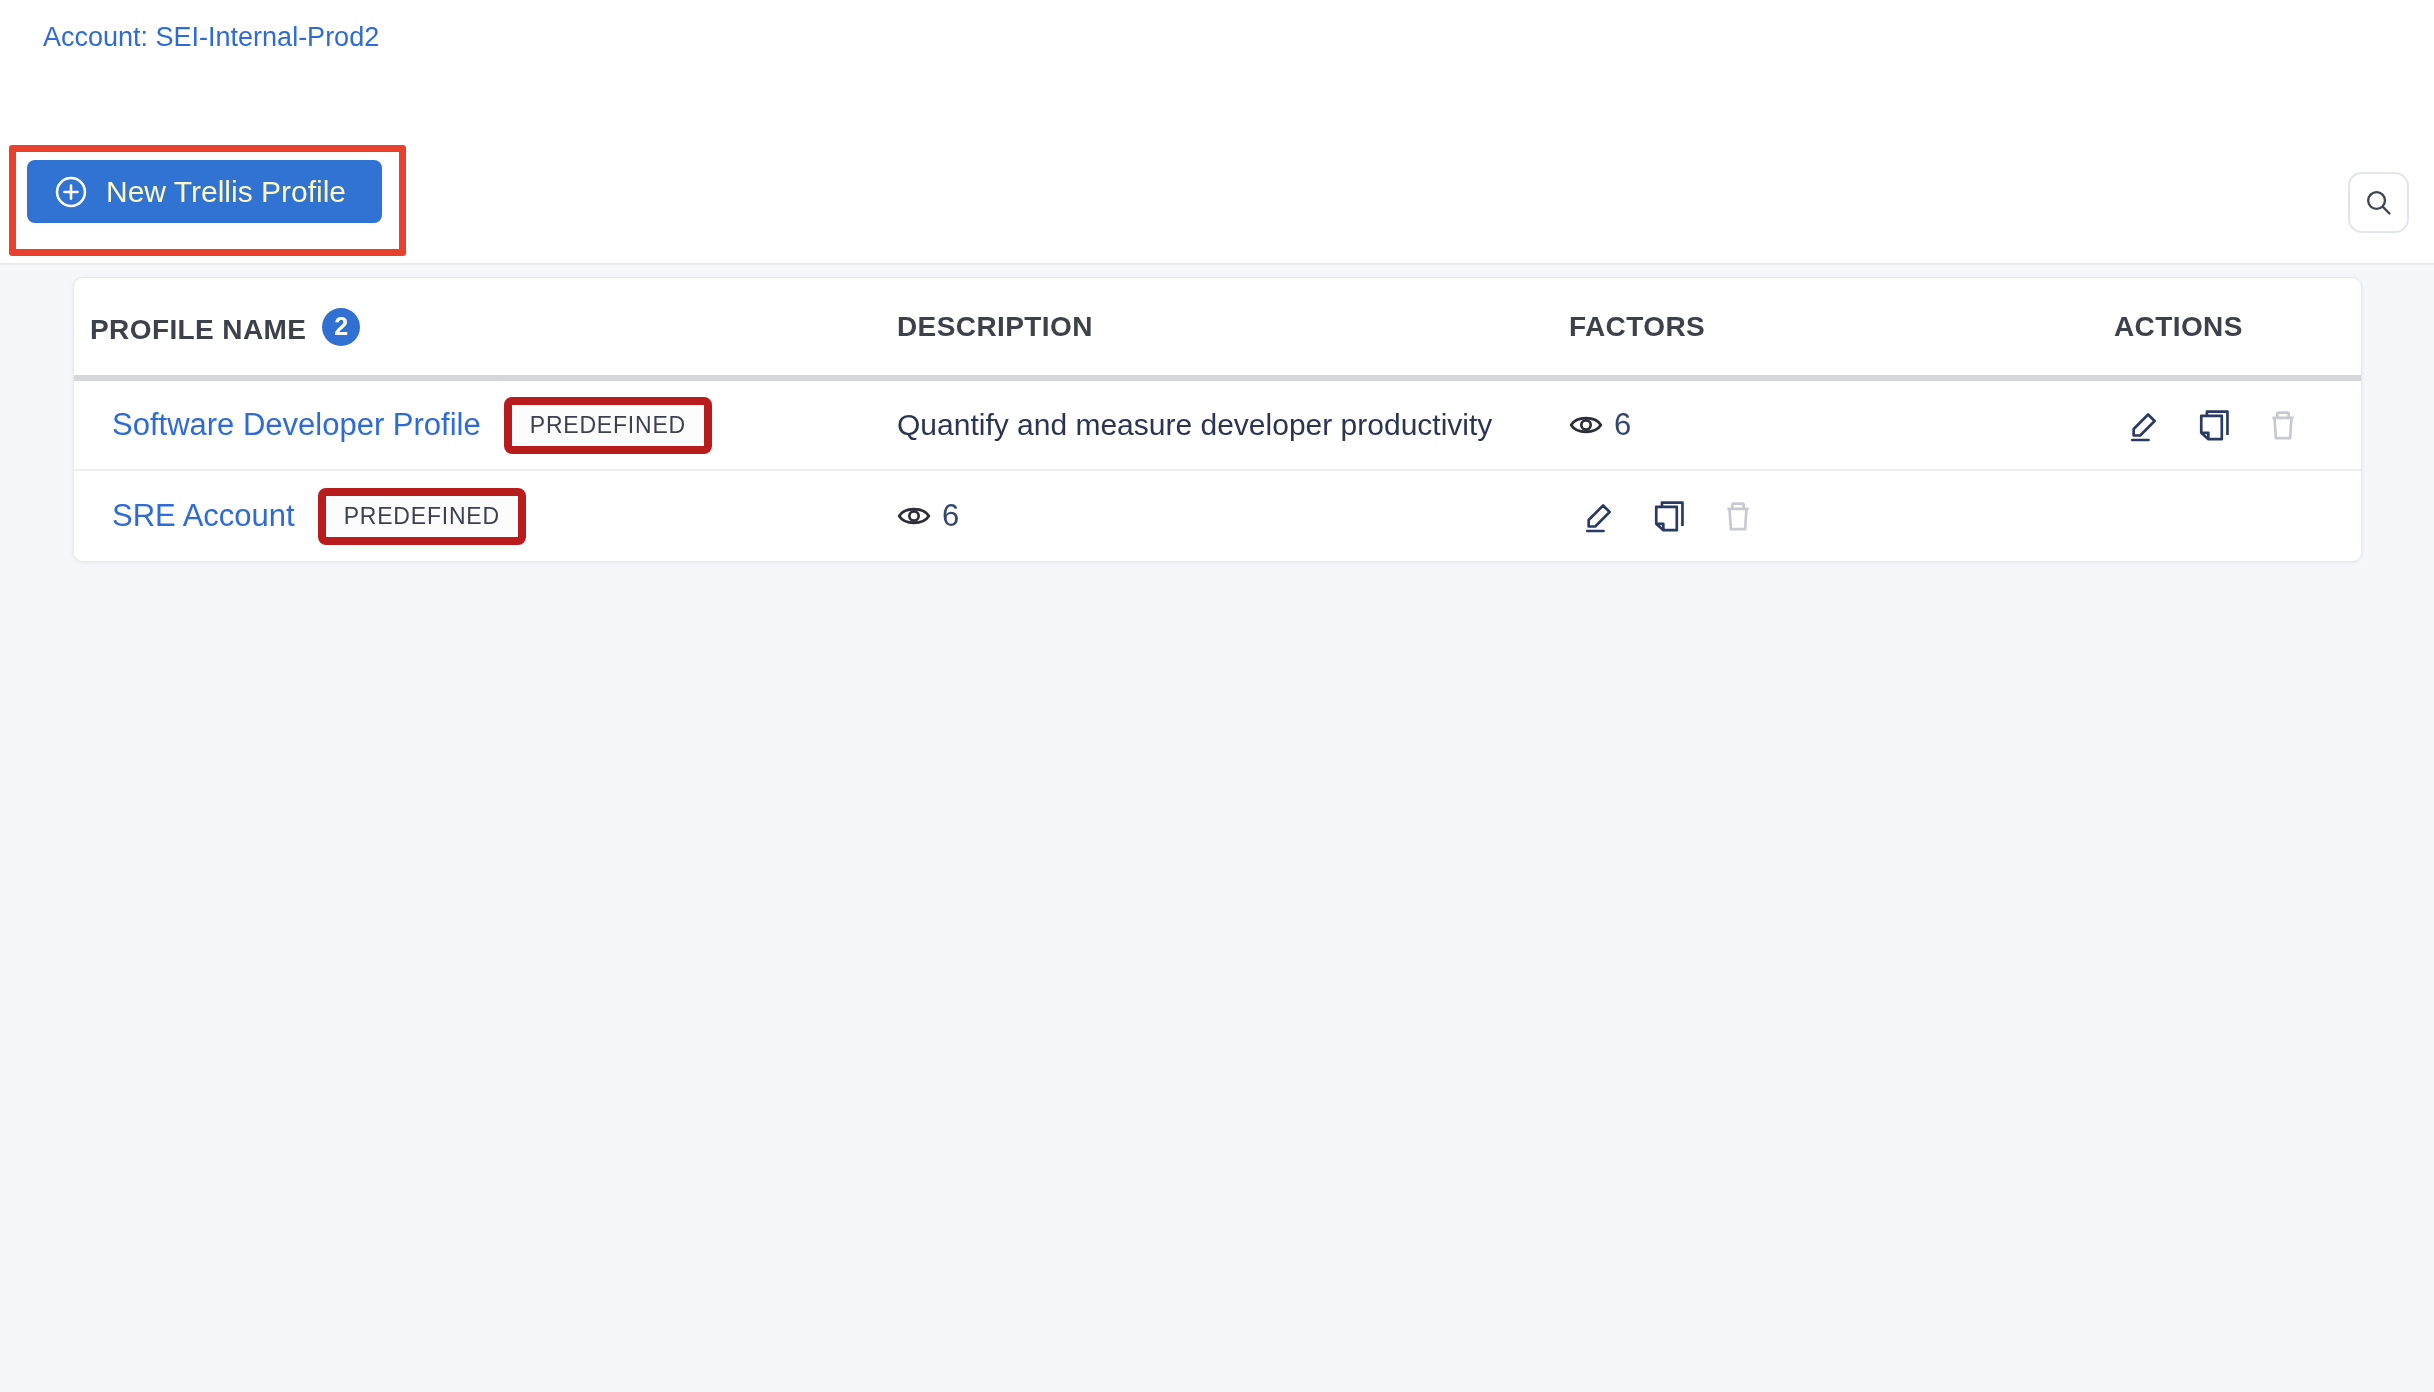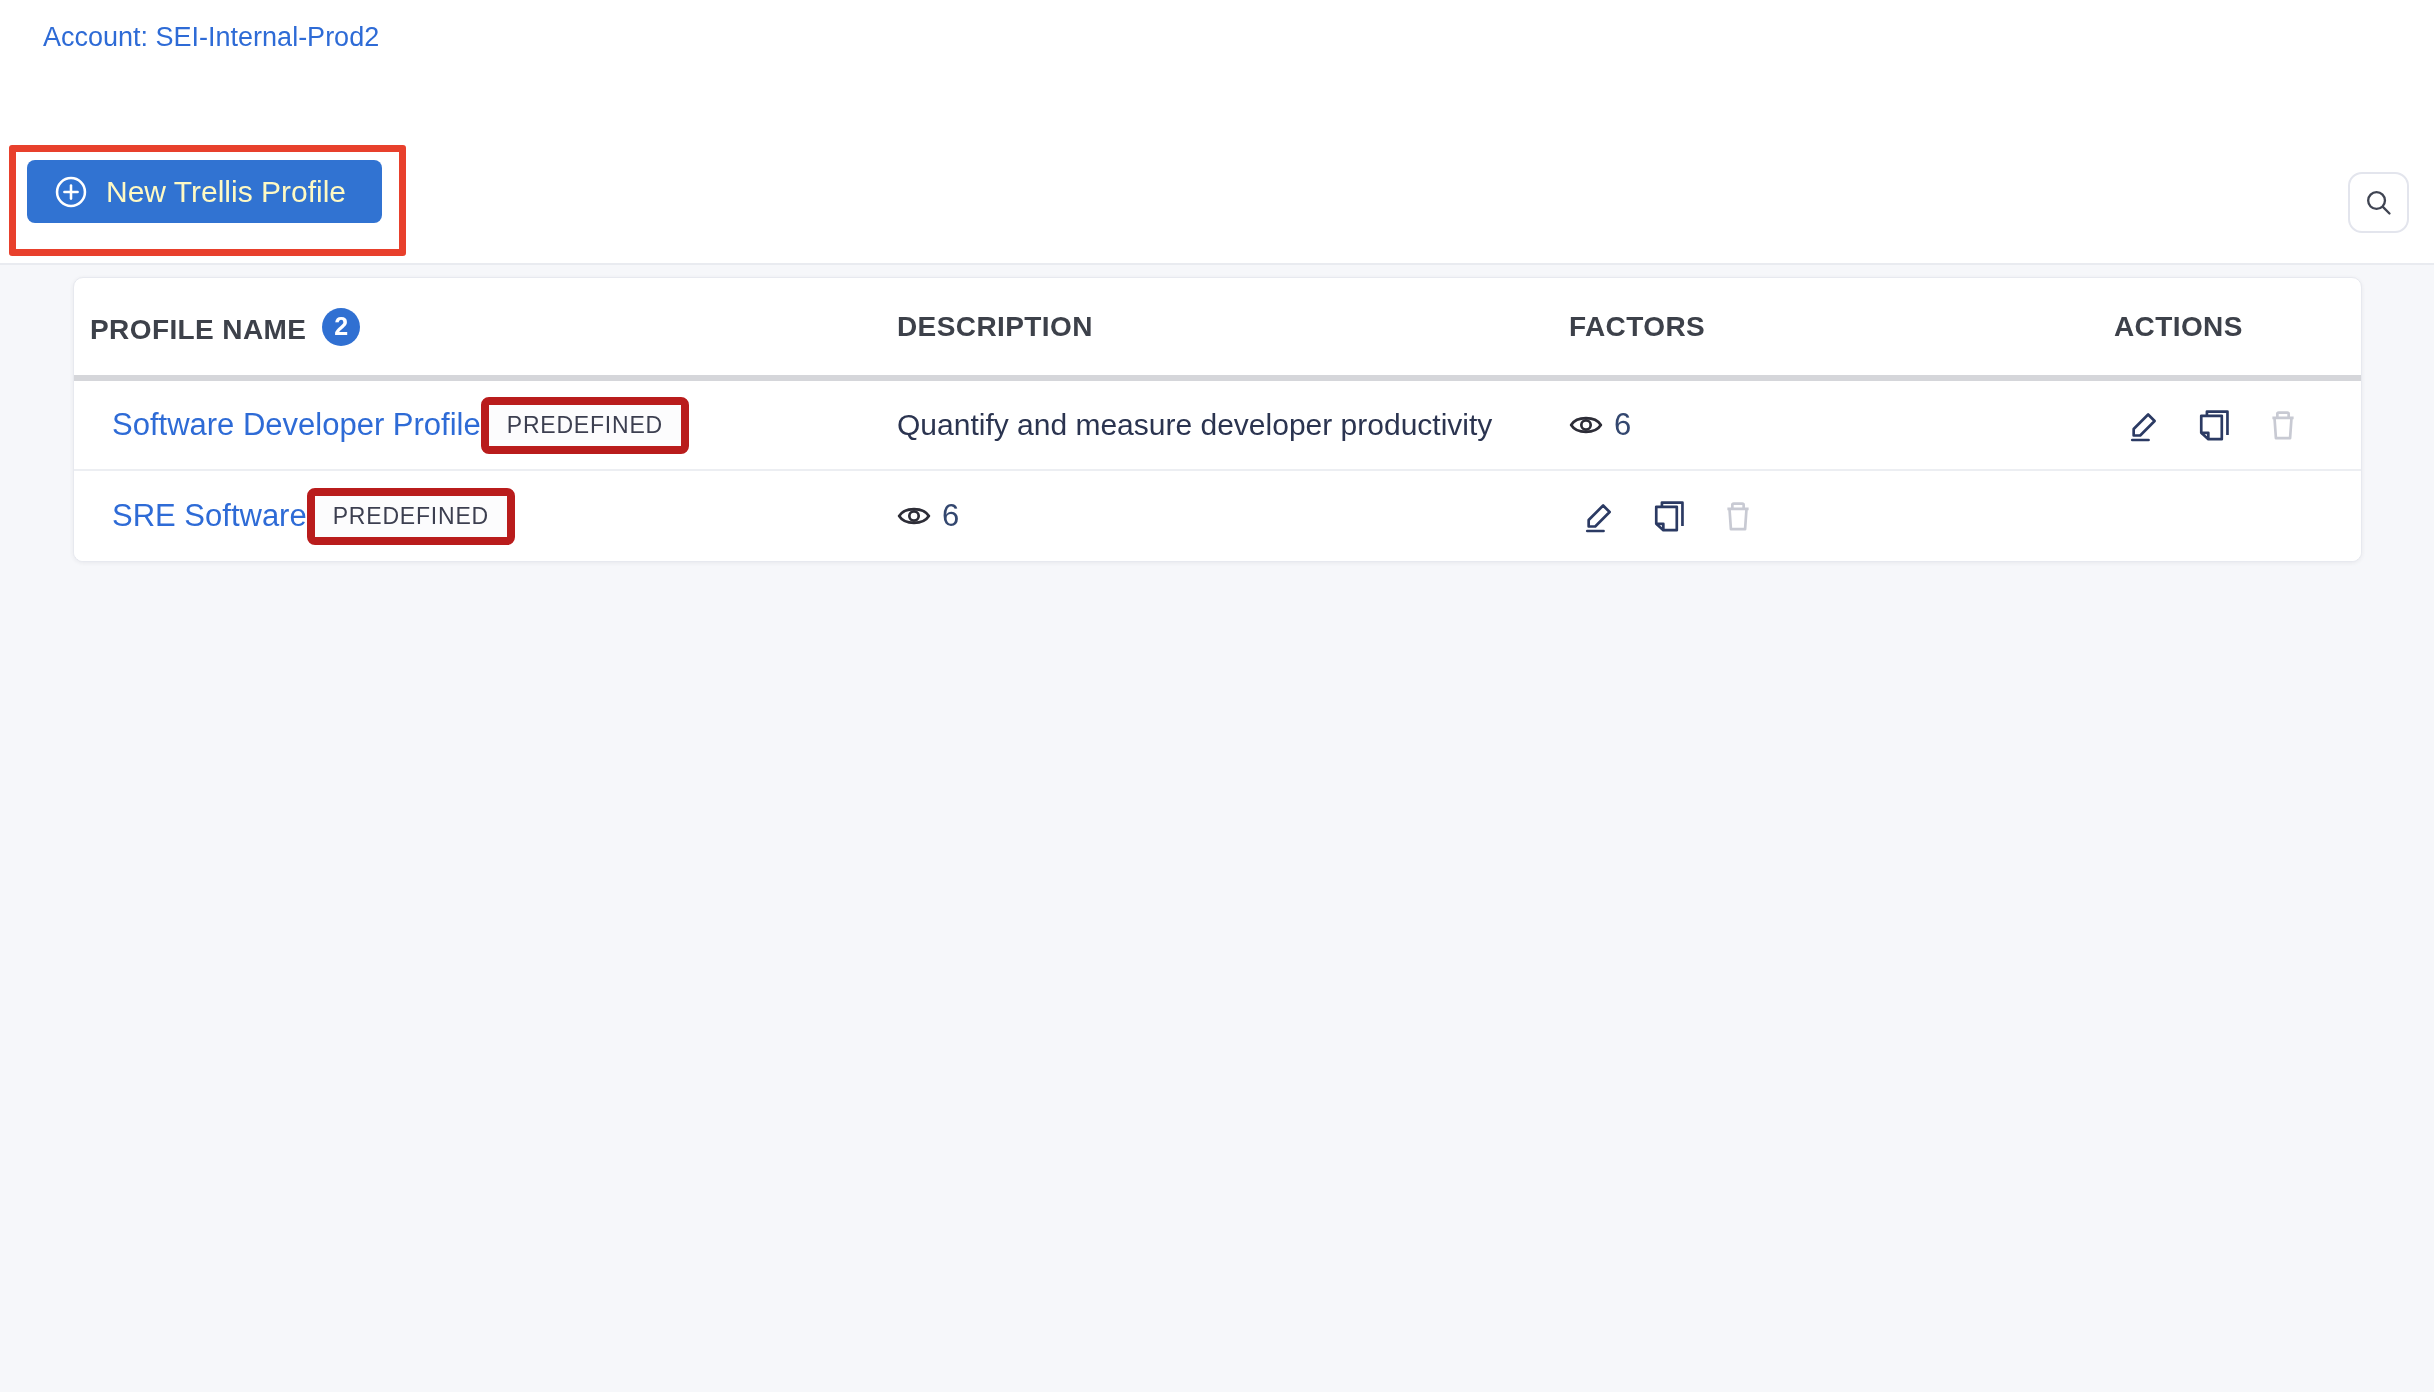--- a/index.html
+++ b/index.html
@@ -41,21 +41,21 @@
   .th { font-size:28px; font-weight:700; color:#3d414a; letter-spacing:0.4px; }
   .th-first { padding-left:16px; display:flex; align-items:flex-end; gap:16px; }
   .count-badge { min-width:38px; height:38px; border-radius:50%; background:#3070d2; color:#ffffff;
                  font-size:25px; font-weight:600; display:flex; align-items:center; justify-content:center; }
 
   .thick-divider { height:6px; background:#d5d6da; }
 
   .row { height:90px; border-bottom:2px solid #eceef2; background:#ffffff; }
   .row:last-child { border-bottom:none; }
 
-  .cell-name { padding-left:38px; display:flex; align-items:center; }
+  .cell-name { padding-left:38px; display:flex; align-items:center; gap:23px; }
   .profile-link { font-size:31px; color:#2e6bd6; cursor:pointer; white-space:nowrap; }
   .predef-badge { font-size:23px; color:#3c3f50; letter-spacing:0.8px; white-space:nowrap;
                   border:8px solid #b91c1c; background:#fcfcfd; border-radius:8px; padding:7px 18px; }
 
   .cell-desc { font-size:30px; color:#2b3450; }
 
   .cell-factors { display:flex; align-items:center; gap:11px; }
   .eye-icon { display:flex; color:#2d2d37; }
   .eye-icon svg { width:34px; height:34px; }
   .factors-count { font-size:31px; color:#33476f; }
@@ -147,21 +147,21 @@
               <path d="M4.5 7 H19.5"></path>
               <path d="M8 7 V4.2 a1 1 0 0 1 1-1 h6 a1 1 0 0 1 1 1 V7"></path>
               <path d="M6 7 l1 14.3 h10 L18 7"></path>
             </svg>
           </button>
         </div>
       </div>
 
       <div class="row grid-cols">
         <div class="cell-name">
-          <a class="profile-link">SRE Software</a>
+          <a class="profile-link">SRE Account</a>
           <span class="predef-badge">PREDEFINED</span>
         </div>
         <div class="cell-factors">
           <span class="eye-icon">
             <svg viewBox="0 0 24 24" fill="none" stroke="currentColor" stroke-width="1.9" stroke-linejoin="round">
               <path d="M1.5 12 C 5.5 5.6, 18.5 5.6, 22.5 12 C 18.5 18.4, 5.5 18.4, 1.5 12 Z"></path>
               <circle cx="12" cy="12" r="3.3"></circle>
             </svg>
           </span>
           <span class="factors-count">6</span>

